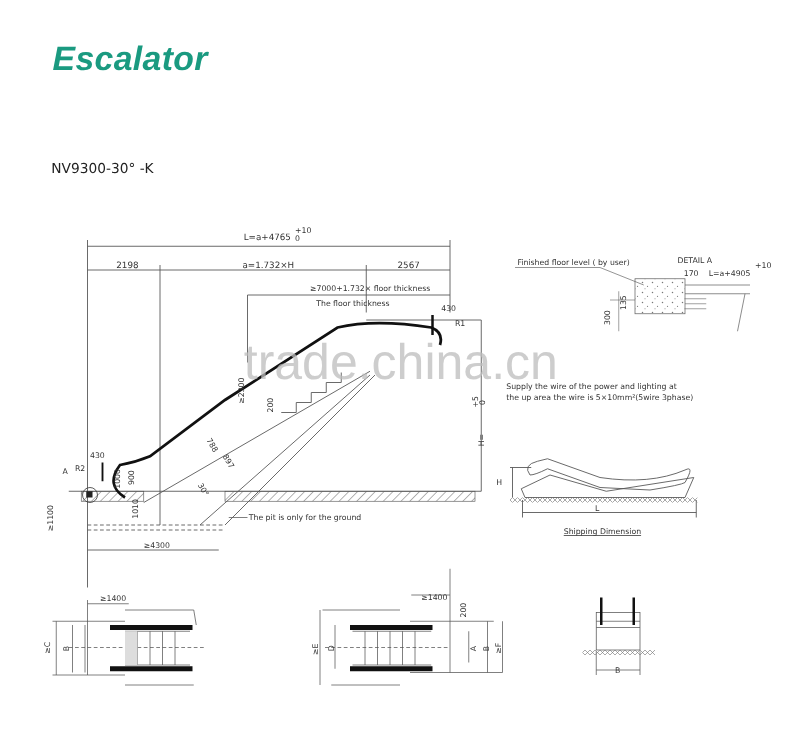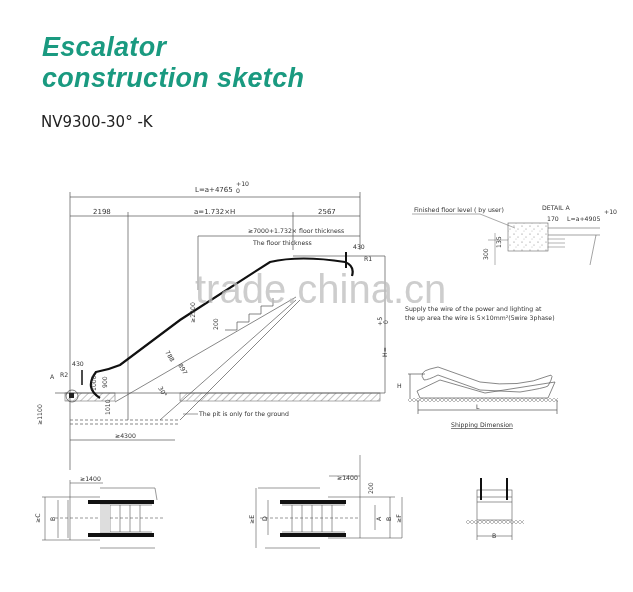--- a/index.html
+++ b/index.html
@@ -1,29 +1,28 @@
 <!DOCTYPE html>
 <html><head>
 <meta charset="utf-8">
 <style>
   html,body{margin:0;padding:0;background:#fff;}
   body{width:633px;height:592px;position:relative;overflow:hidden;font-family:"DejaVu Sans","Liberation Sans",sans-serif;}
   .title{position:absolute;left:42px;top:32px;color:#1a9a80;font-family:"Liberation Sans",sans-serif;font-weight:bold;font-size:27px;line-height:31px;letter-spacing:0.3px;font-style:italic;}
-  .model{position:absolute;left:41px;top:113px;font-size:15px;color:#222;font-family:"DejaVu Sans",sans-serif;}
+  .model{position:absolute;left:41px;top:128px;font-size:11px;color:#222;font-family:"DejaVu Sans",sans-serif;}
   svg{position:absolute;left:0;top:0;}
   .t{font-family:"DejaVu Sans",sans-serif;font-size:7px;fill:#333;}
   .ts{font-family:"DejaVu Sans",sans-serif;font-size:6.2px;fill:#333;}
   .wm{font-family:"Liberation Sans",sans-serif;font-size:40px;fill:#bdbdbd;opacity:.75;}
 </style>
 </head>
 <body>
 
 <div class="title">
   <div>Escalator</div>
-  <div>construction sketch</div>
 </div>
 <div class="model">NV9300-30° -K</div>
 
 <svg width="633" height="592" viewBox="0 0 633 592">
   <defs>
     <pattern id="hatch" width="5" height="5" patternUnits="userSpaceOnUse" patternTransform="rotate(45)">
       <line x1="0" y1="0" x2="0" y2="5" stroke="#666" stroke-width="0.8"></line>
     </pattern>
     <pattern id="xhatch" width="4" height="4" patternUnits="userSpaceOnUse">
       <path d="M0,4 L4,0 M0,0 L4,4" stroke="#777" stroke-width="0.5"></path>

